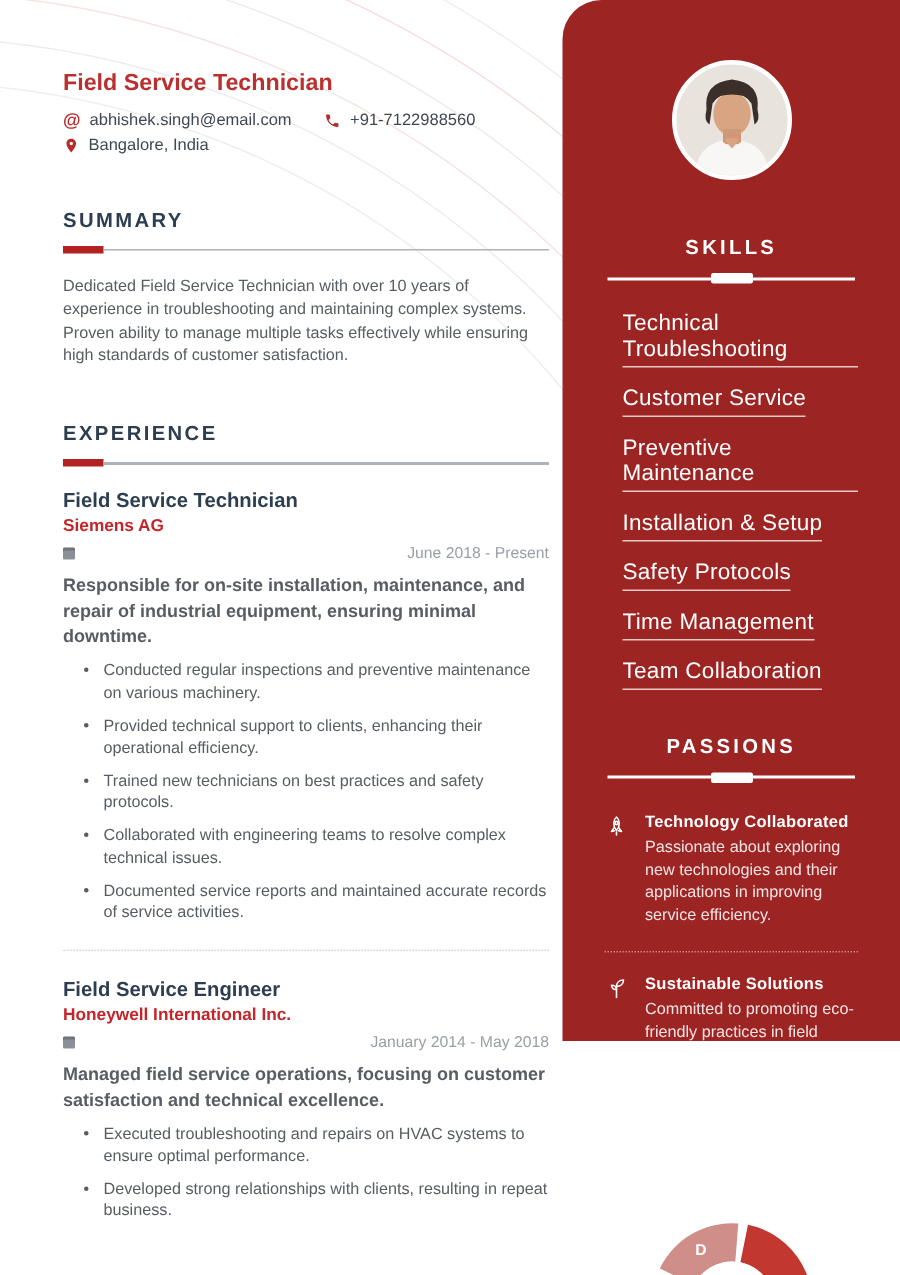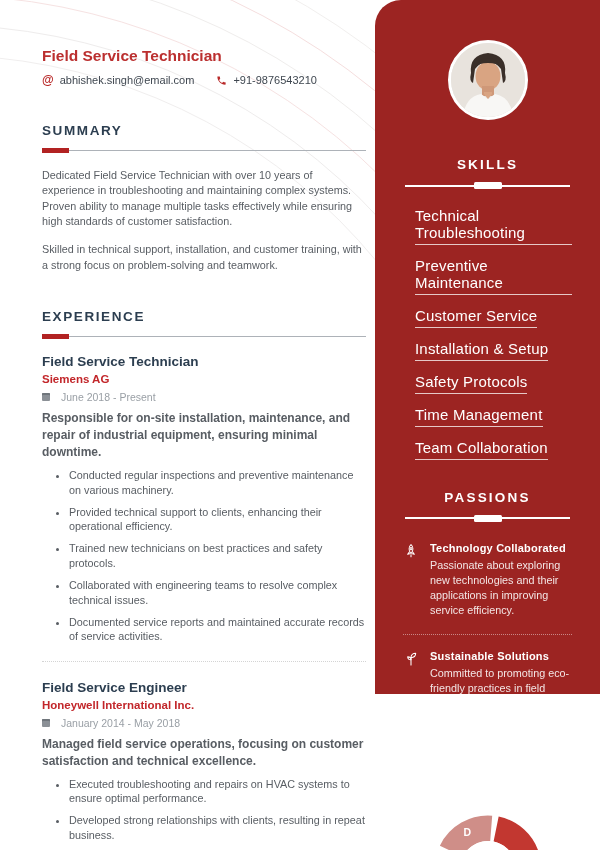--- a/index.html
+++ b/index.html
@@ -64,21 +64,21 @@
   .sec-heading { font-size:13.5px; font-weight:bold; color:#2c3e50; letter-spacing:1.6px; }
   .sec-divider { display:flex; align-items:center; margin-top:10px; }
   .sec-divider .red { width:27px; height:5px; background:#b22222; }
   .sec-divider .gray { flex:1; height:1.5px; background:#adb2b8; }
   .sec-body { margin-top:15px; }
   .para { font-size:10.8px; line-height:1.42; color:#585d63; margin:0 0 13px 0; }
 
   .job { margin-top:2px; }
   .job-name { font-size:13.5px; font-weight:bold; color:#2c3e50; }
   .job-company { font-size:11.5px; font-weight:bold; color:#c2262a; margin-top:4px; }
-  .job-dates { display:flex; align-items:center; gap:11px; margin-top:6px; font-size:10.5px; color:#999fa5; }
+  .job-dates { display:flex; align-items:center; gap:11px; margin-top:6px; font-size:10.5px; color:#999fa5;justify-content:space-between; }
   .cal-icon { width:8px; height:8px; background:#8b9096; border-radius:1px; box-shadow:inset 0 2px 0 #6f757b; }
   .job-desc { font-size:12px; line-height:1.42; color:#585d63; margin-top:7px;font-weight:bold; }
   .job-bullets { margin:7px 0 0 0; padding-left:27px; }
   .job-bullets li { font-size:10.8px; line-height:1.35; color:#585d63; margin-bottom:7.5px; }
   .dotted-sep-main { border:0; border-top:1px dotted #d4d4d4; margin:17px 0 18px 0; }
 
   .donut-label { font-size:10.5px; font-weight:bold; fill:#ffffff; }
 </style>
 </head>
 <body>
@@ -104,35 +104,42 @@
       <div class="contacts">
         <div class="contact-row">
           <span class="contact-item">
             <span class="at-glyph">@</span>
             <a class="plain">abhishek.singh@email.com</a>
           </span>
           <span class="contact-item">
             <svg width="11" height="11" viewBox="0 0 24 24">
                 <path fill="#b92a2a" d="M6.6 10.8c1.5 2.9 3.7 5.1 6.6 6.6l2.2-2.2c.3-.3.7-.4 1-.2 1.1.4 2.4.6 3.6.6.6 0 1 .4 1 1V20c0 .6-.4 1-1 1C10.8 21 3 13.2 3 4c0-.6.4-1 1-1h3.5c.6 0 1 .4 1 1 0 1.2.2 2.4.6 3.6.1.3 0 .7-.2 1l-2.3 2.2z"></path>
               </svg>
-            <a class="plain">+91-9876543210</a>
+            <a class="plain">+91-7122988560</a>
+          </span>
+        </div>
+        <div class="contact-row">
+          <span class="contact-item">
+            <svg width="11" height="12" viewBox="0 0 24 24">
+                <path fill="#b92a2a" d="M12 2C8.1 2 5 5.1 5 9c0 5.2 7 13 7 13s7-7.8 7-13c0-3.9-3.1-7-7-7zm0 9.5A2.5 2.5 0 1 1 12 6.5a2.5 2.5 0 0 1 0 5z"></path>
+              </svg>
+            <span>Bangalore, India</span>
           </span>
         </div>
       </div>
     </header>
 
     <section class="section">
       <div class="sec-heading">SUMMARY</div>
       <div class="sec-divider">
           <span class="red"></span>
           <span class="gray"></span>
         </div>
       <div class="sec-body">
         <p class="para">Dedicated Field Service Technician with over 10 years of experience in troubleshooting and maintaining complex systems. Proven ability to manage multiple tasks effectively while ensuring high standards of customer satisfaction.</p>
-        <p class="para">Skilled in technical support, installation, and customer training, with a strong focus on problem-solving and teamwork.</p>
       </div>
     </section>
 
     <section class="section">
       <div class="sec-heading">EXPERIENCE</div>
       <div class="sec-divider">
           <span class="red"></span>
           <span class="gray"></span>
         </div>
 
@@ -191,22 +198,22 @@
 
     <section style="margin-top:37px;">
       <div class="s-heading">SKILLS</div>
       <div class="s-divider">
           <span class="line"></span>
           <span class="block"></span>
         </div>
       <ul class="skills-list">
 
       <li><span>Technical Troubleshooting</span></li>
+          <li><span>Customer Service</span></li>
           <li><span>Preventive Maintenance</span></li>
-          <li><span>Customer Service</span></li>
           <li><span>Installation &amp; Setup</span></li>
           <li><span>Safety Protocols</span></li>
           <li><span>Time Management</span></li>
           <li><span>Team Collaboration</span></li>
         </ul>
     </section>
 
     <section style="margin-top:30px;">
       <div class="s-heading">PASSIONS</div>
       <div class="s-divider">

